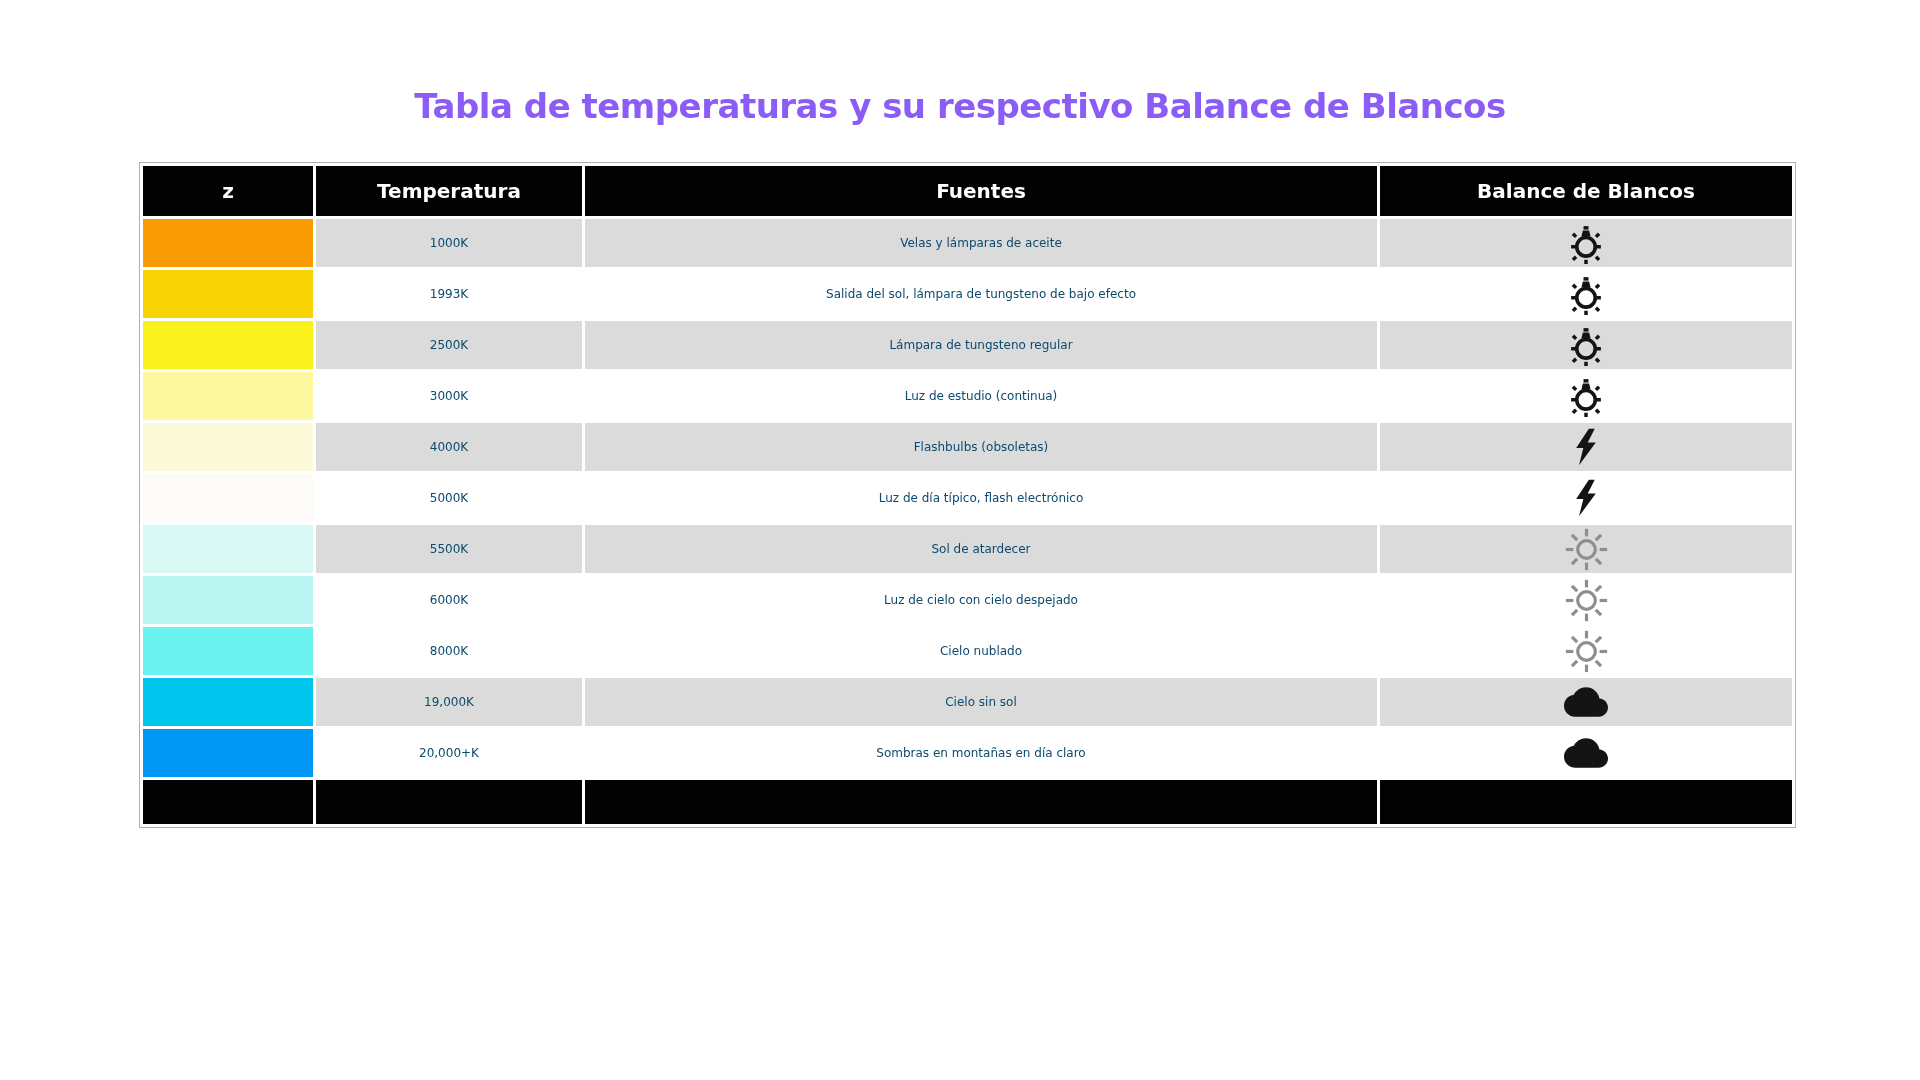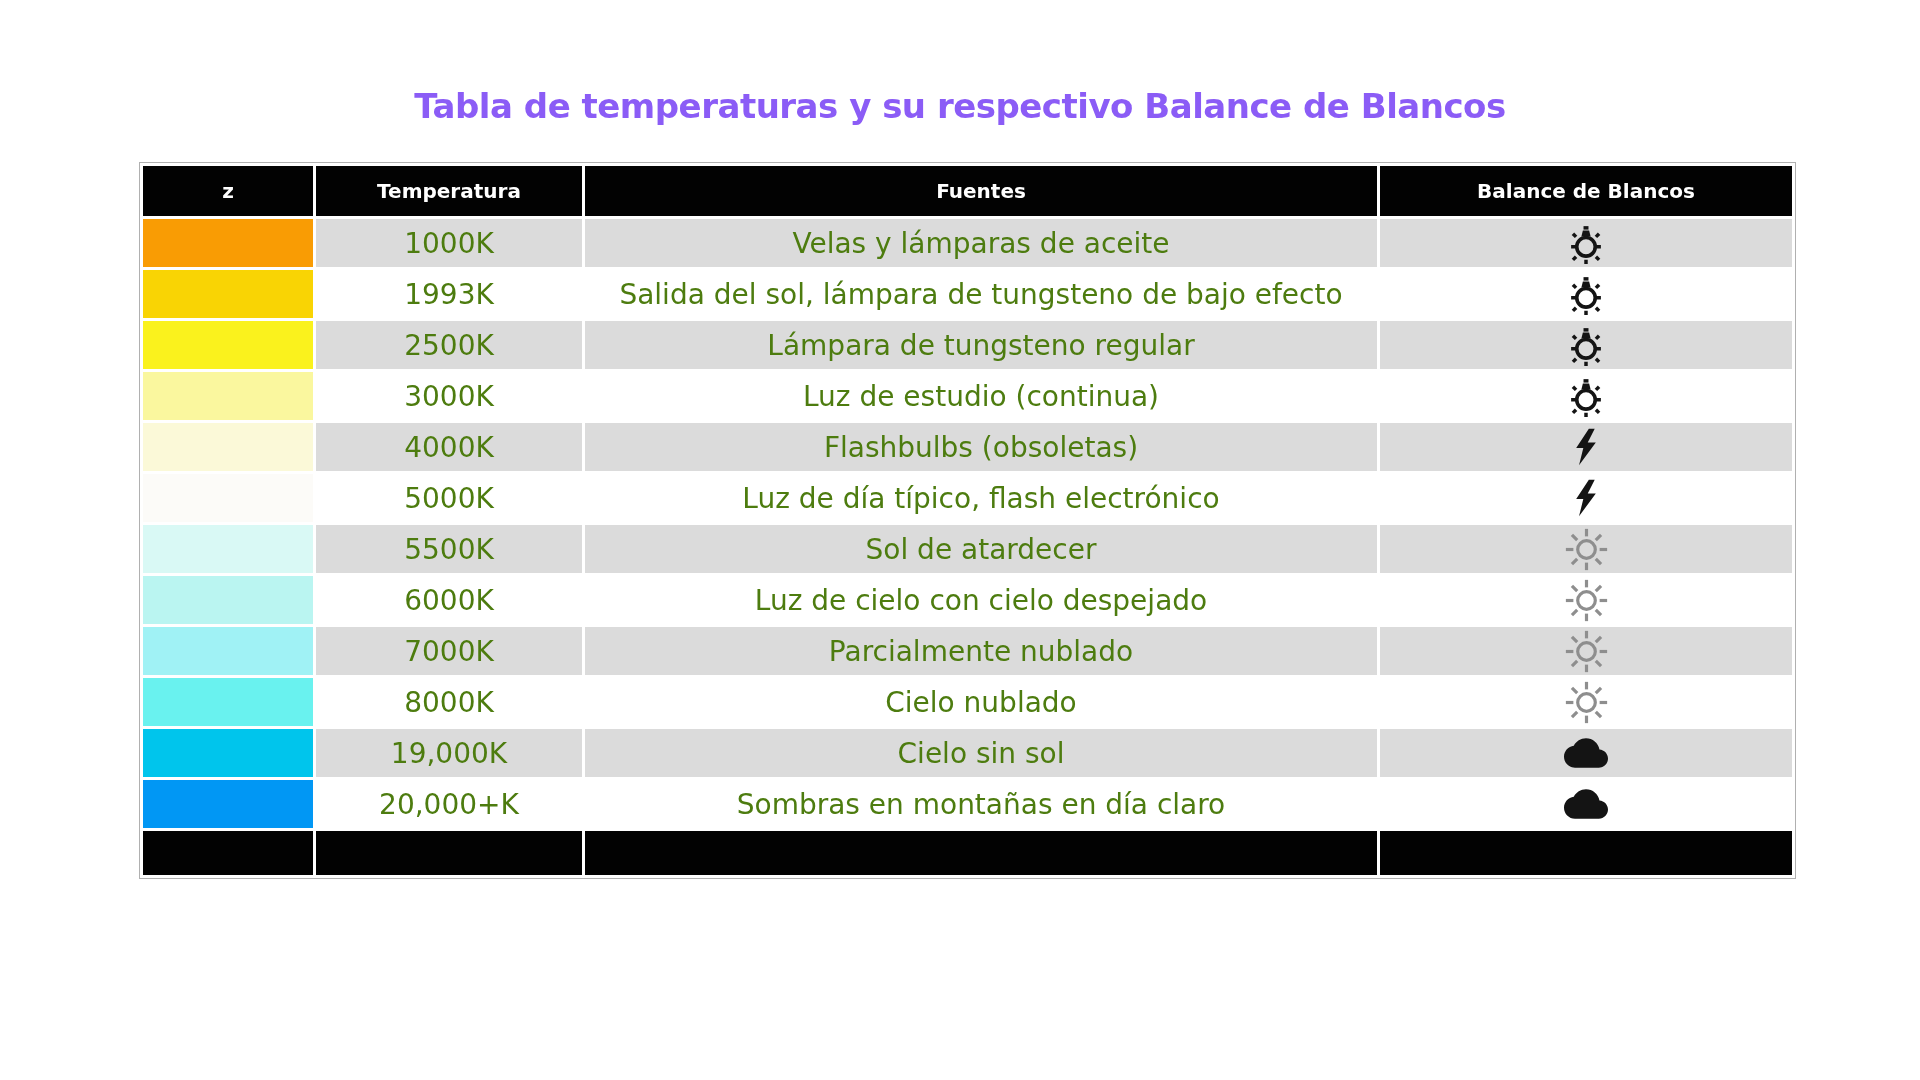--- a/index.html
+++ b/index.html
@@ -5,22 +5,22 @@
   html,body{margin:0;padding:0;background:#ffffff;}
   .page{position:relative;width:1920px;height:1080px;background:#ffffff;overflow:hidden;
         font-family:"DejaVu Sans","Liberation Sans",sans-serif;}
   .title{position:absolute;top:86px;left:0;width:100%;text-align:center;
          font-size:34px;font-weight:bold;letter-spacing:-0.5px;color:#8b5cf6;}
   table.wb-table{position:absolute;left:139px;top:162px;width:1640px;
         table-layout:fixed;border-collapse:separate;border-spacing:3px;
         border:1px solid #b0b0b0;}
   th{background:#020202;color:#ffffff;font-size:20px;font-weight:bold;
      height:50px;text-align:center;vertical-align:middle;padding:0;}
-  td{height:48px;text-align:center;vertical-align:middle;font-size:28px;
-     color:#4d7c0f;padding:0;overflow:hidden;}
+  td{height:48px;text-align:center;vertical-align:middle;font-size:12px;
+     color:#0c4a6e;padding:0;overflow:hidden;}
   tr.alt td.txt{background:#dbdbdb;}
   tr.plain td.txt{background:#ffffff;}
   td.f{background:#020202;height:44px;}
   td .icon{display:block;margin:0 auto;}
   .bulb-icon,.flash-icon,.shade-icon,.cloud-icon{color:#141414;}
   .sun-icon{color:#8e8e8e;}
   .defs{position:absolute;width:0;height:0;overflow:hidden;}
 </style>
 </head>
 <body>
@@ -112,30 +112,20 @@
           <td class="txt">
             <svg class="icon sun-icon" viewBox="0 0 24 24" width="45" height="45">
               <use href="#sym-sun-icon"></use>
             </svg>
           </td>
         </tr>
         <tr class="plain">
           <td style="background: rgb(186, 245, 241);"></td>
           <td class="txt">6000K</td>
           <td class="txt">Luz de cielo con cielo despejado</td>
-          <td class="txt">
-            <svg class="icon sun-icon" viewBox="0 0 24 24" width="45" height="45">
-              <use href="#sym-sun-icon"></use>
-            </svg>
-          </td>
-        </tr>
-        <tr class="alt">
-          <td style="background: rgb(160, 242, 245);"></td>
-          <td class="txt">7000K</td>
-          <td class="txt">Parcialmente nublado</td>
           <td class="txt">
             <svg class="icon sun-icon" viewBox="0 0 24 24" width="45" height="45">
               <use href="#sym-sun-icon"></use>
             </svg>
           </td>
         </tr>
         <tr class="plain">
           <td style="background: rgb(105, 242, 239);"></td>
           <td class="txt">8000K</td>
           <td class="txt">Cielo nublado</td>

